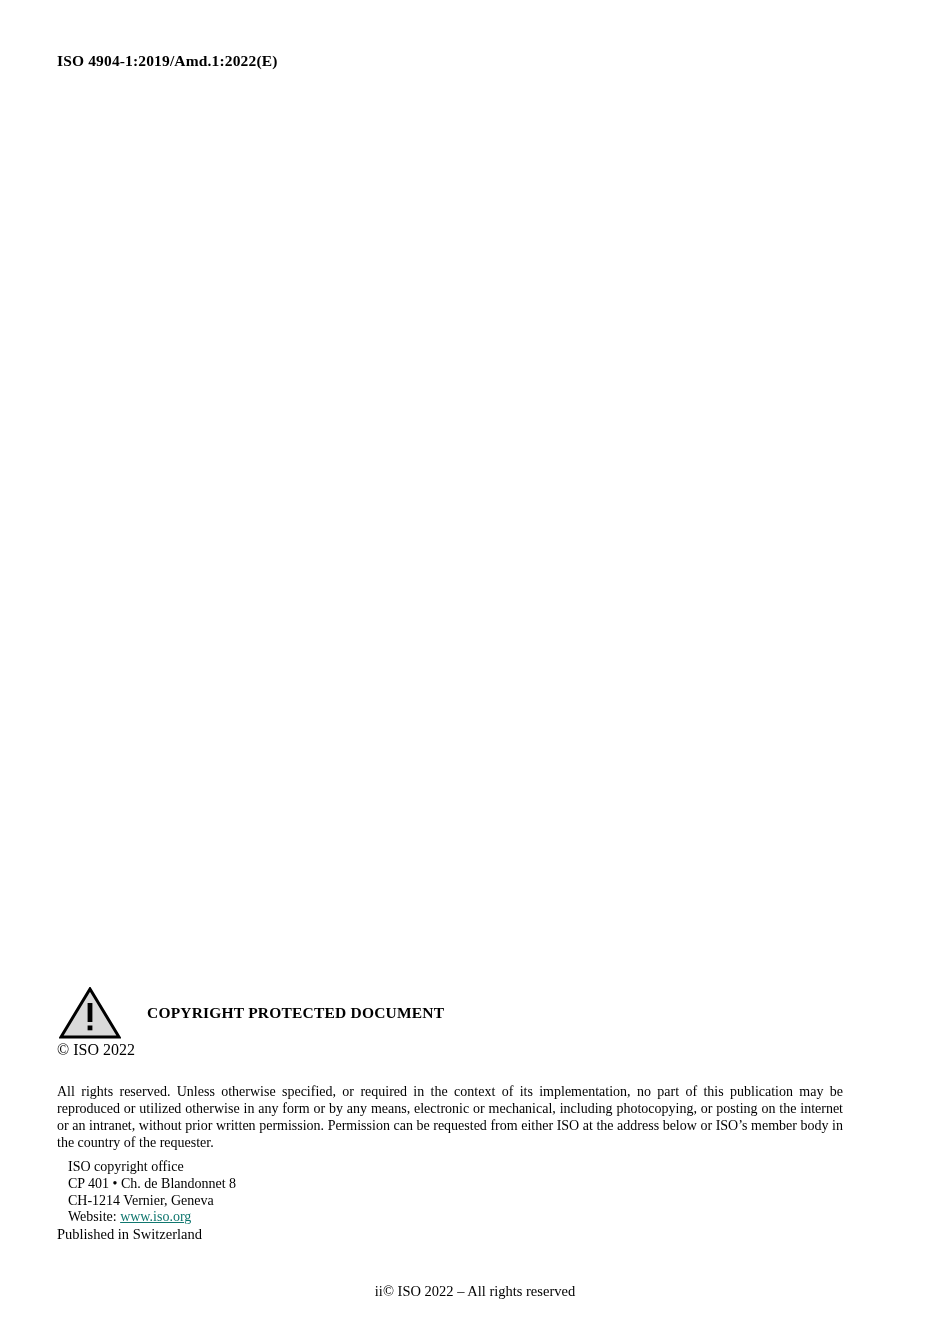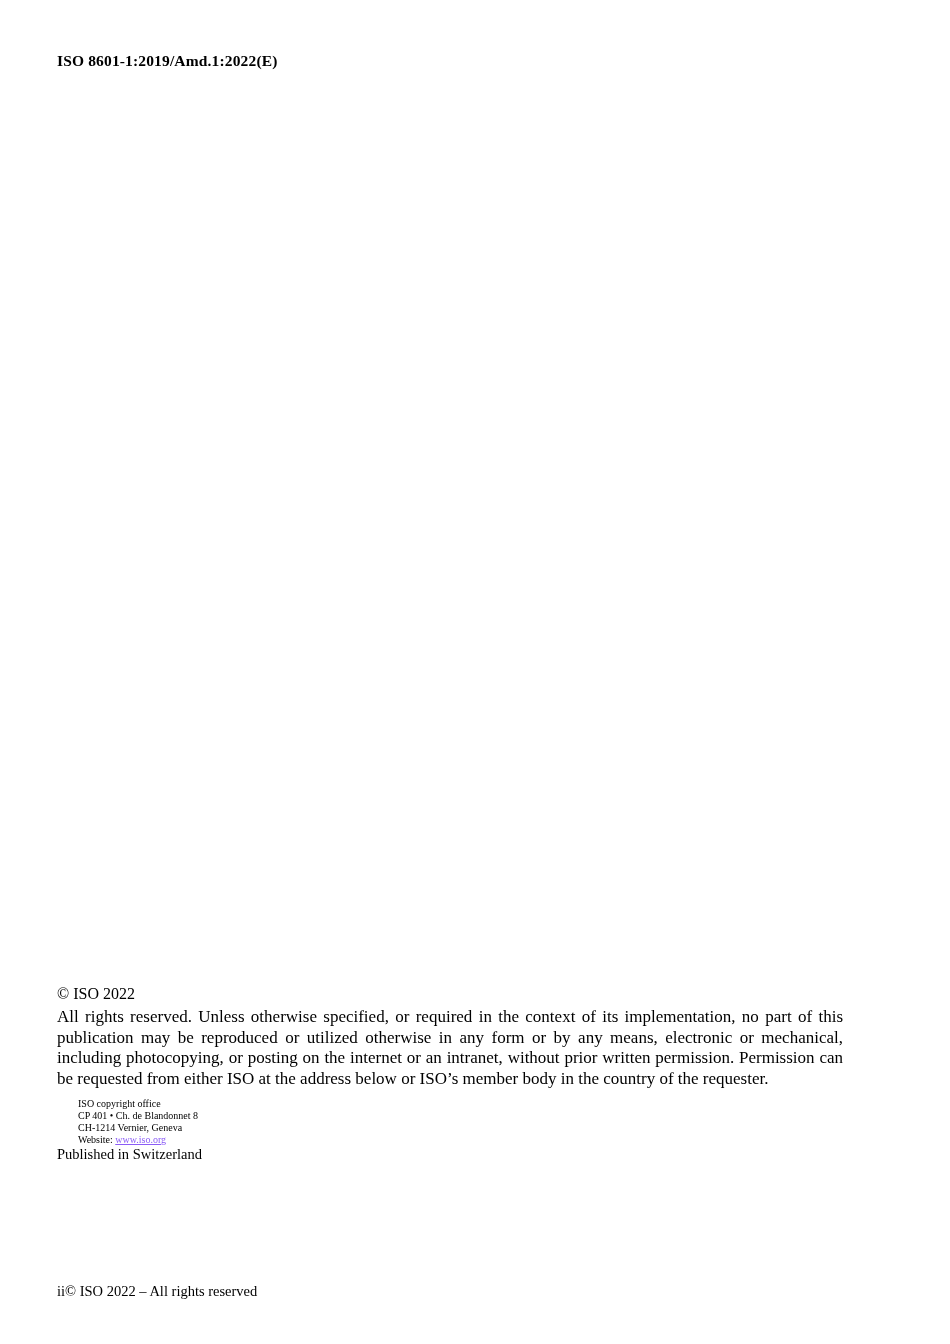--- a/index.html
+++ b/index.html
@@ -47,66 +47,74 @@
     font-size: 15.5px;
     font-weight: bold;
     margin-left: 26px;
     letter-spacing: 0.2px;
   }
   .cp-copyline {
     margin-top: 0;
     font-size: 16px;
   }
   .cp-body {
-    margin-top: 4px;
-    font-size: 17px;
+    margin-top: 24px;
+    font-size: 14px;
     line-height: 1.22;
     text-align: justify;
     width: 786px;
   }
   .cp-address {
     margin-top: 8px;
-    margin-left: 21px;
-    font-size: 10px;
+    margin-left: 11px;
+    font-size: 14px;
     line-height: 1.19;
   }
   .cp-address .line {
     white-space: pre;
   }
   .cp-link {
-    color: #8b5cf6;
+    color: #0f766e;
     text-decoration: underline;
   }
   .cp-published {
     font-size: 14.5px;
   }
 
   
   .footer {
     position: absolute;
     left: 57px;
     right: 57px;
     top: 1283px;
     display: flex;
-    justify-content: flex-start;
+    justify-content: center;
     font-size: 14.5px;
   }
   .footer-page {
     font-size: 14.5px;
   }
 </style>
 </head>
 <body>
 
 <div class="page">
 
-  <div class="header-id">ISO 8601-1:2019/Amd.1:2022(E)</div>
+  <div class="header-id">ISO 4904-1:2019/Amd.1:2022(E)</div>
 
   <div class="copyright-block">
 
+    <div class="cp-heading-row">
+      <svg class="warning-icon" viewBox="0 0 62 52">
+        <polygon points="31,2 60,50 2,50" fill="#d9d9d9" stroke="#000000" stroke-width="3"></polygon>
+        <rect x="28.6" y="16" width="4.8" height="19" fill="#000000"></rect>
+        <rect x="28.6" y="38.5" width="4.8" height="4.8" fill="#000000"></rect>
+      </svg>
+      <div class="cp-heading">COPYRIGHT PROTECTED DOCUMENT</div>
+    </div>
 
     <div class="cp-copyline">©  ISO 2022</div>
 
     <div class="cp-body">All rights reserved. Unless otherwise specified, or required in the context of its implementation, no part of this publication may be reproduced or utilized otherwise in any form or by any means, electronic or mechanical, including photocopying, or posting on the internet or an intranet, without prior written permission. Permission can be requested from either ISO at the address below or ISO’s member body in the country of the requester.</div>
 
     <div class="cp-address">
       <div class="line">ISO copyright office</div>
       <div class="line">CP 401 • Ch. de Blandonnet 8</div>
       <div class="line">CH-1214 Vernier, Geneva</div>
       <div class="line"><span>Website: </span><a class="cp-link" href="#">www.iso.org</a></div>

